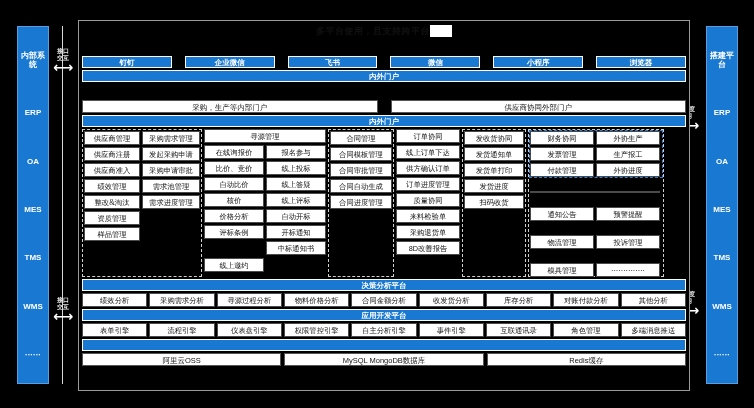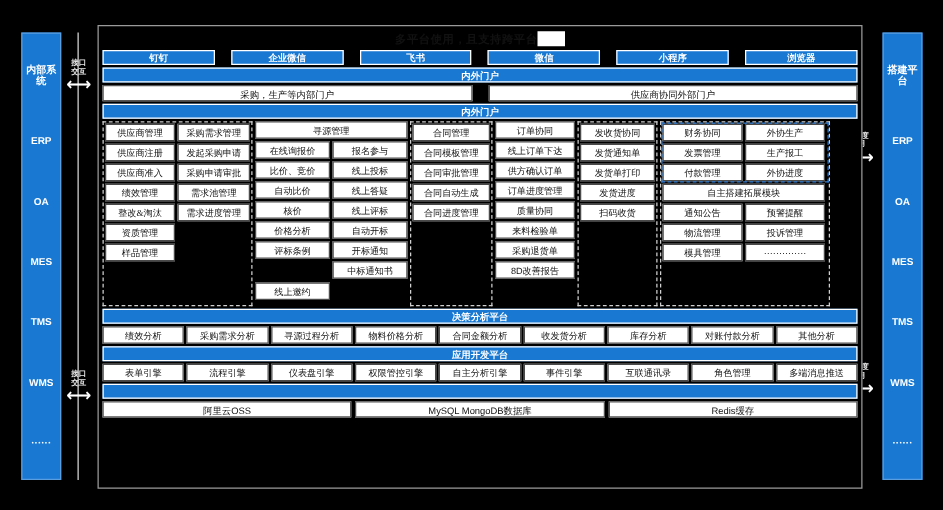--- a/index.html
+++ b/index.html
@@ -27,21 +27,21 @@
 
   
   #board{position:absolute;left:78px;top:20px;width:612px;height:371px;
          background:#000;border:1px solid #9a9a9a;box-sizing:border-box;
          padding:3px;display:flex;flex-direction:column;gap:2px;}
 
   .title{height:14px;display:flex;align-items:center;justify-content:center;gap:0px;}
   .title span.t{color:#111;font-size:9px;font-weight:bold;letter-spacing:0.5px;}
   .title .whitebox{width:22px;height:12px;background:#fff;display:inline-block;}
 
-  .row{display:flex;gap:13px;}
+  .row{display:flex;gap:13px;margin-top:16px;}
   .bluebtn{flex:1;background:#1878d2;border:1px solid #fff;color:#fff;
            font-size:7.5px;font-weight:bold;text-align:center;
            height:12px;line-height:12px;box-sizing:border-box;}
   .bluebar{background:#1878d2;border:1px solid #fff;color:#fff;font-size:7.5px;
            font-weight:bold;text-align:center;height:12px;line-height:12px;
            box-sizing:border-box;width:100%;}
   .whitebar{flex:1;background:#fff;border:1px solid #555;color:#111;font-size:7.5px;
             text-align:center;height:13px;line-height:13px;box-sizing:border-box;}
 
   
@@ -224,21 +224,21 @@
           <div class="cell hdr">发收货协同</div>
           <div class="cell">发货通知单</div>
           <div class="cell">发货单打印</div>
           <div class="cell">发货进度</div>
           <div class="cell">扫码收货</div>
           <div class="cell empty"></div>
           <div class="cell empty"></div>
         </div>
       </div>
 
-      <div class="dashgroup" style="width:136px;flex-direction:column;gap:2px;">
+      <div class="dashgroup" style="width:136px;flex-direction:column;gap:14px;">
         <div class="pair selbox" style="flex-direction:column;gap:2px;">
           <div class="pair">
             <div class="cell" style="width:64px;">财务协同</div>
             <div class="cell" style="width:64px;">外协生产</div>
           </div>
           <div class="pair">
             <div class="cell" style="width:64px;">发票管理</div>
             <div class="cell" style="width:64px;">生产报工</div>
           </div>
           <div class="pair">

